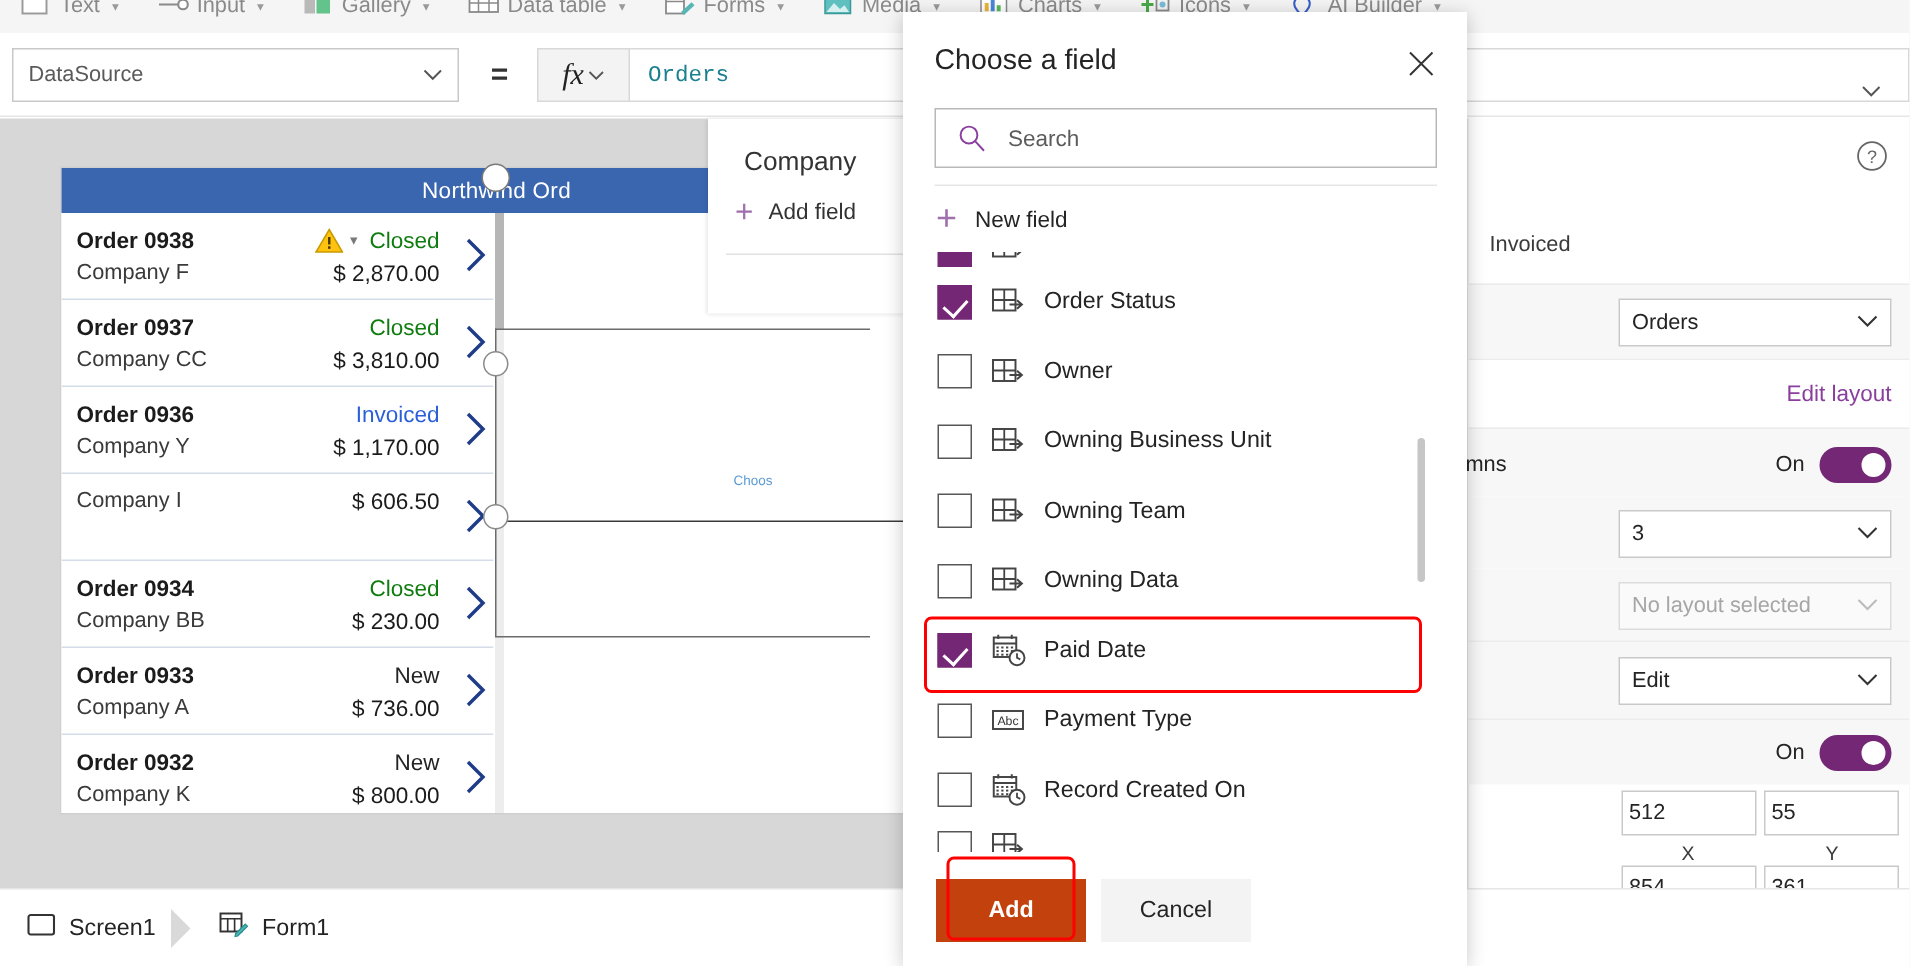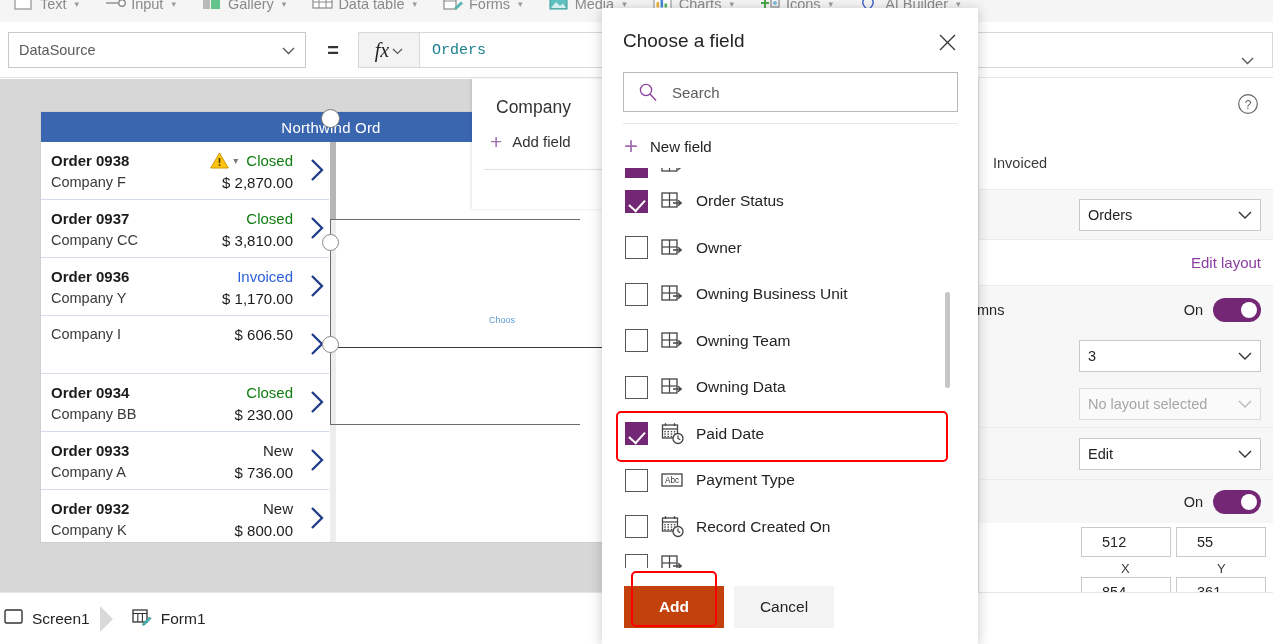--- a/index.html
+++ b/index.html
@@ -208,30 +208,30 @@
   .rp-drop .cv { margin-left: auto; }
   .rp-link { position: absolute; right: 12px; top: 14px; font-size: 15px; color: #8a3f9e; cursor: pointer; }
   .rp-lbl-cut { position: absolute; left: -2px; top: 16px; font-size: 14.5px; color: #242424; }
   .rp-toggle-wrap { position: absolute; right: 12px; top: 12px; display: flex; align-items: center; gap: 10px; }
   .rp-on { font-size: 14.5px; color: #242424; }
   .tgl { width: 48px; height: 24px; border-radius: 12px; background: #742774; position: relative; cursor: pointer; }
   .tgl .knob { position: absolute; right: 4px; top: 4px; width: 16px; height: 16px; border-radius: 50%; background: #fff; }
   .xyrow { position: relative; height: 46px; }
   .numbox {
     position: absolute; width: 90px; height: 30px; border: 1px solid #c9c9c9;
-    background: #fff; display:flex; align-items:center; padding-left: 20px;
+    background: #fff; display:flex; align-items:center; padding-left: 4px;
     font-size: 14.5px; color: #242424;
   }
   .axlabel { position: absolute; font-size: 13px; color: #3a3a3a; }
 
   
   .bottombar {
     position: absolute; left: 0; bottom: 0; width: 1273px; height: 52px;
     background: #ffffff; border-top: 1px solid #e6e6e6;
-    display: flex; align-items: center; padding-left: 4px;
+    display: flex; align-items: center; padding-left: 18px;
   }
   .bc-item { display: flex; align-items: center; gap: 9px; font-size: 15.5px; color: #242424; }
   .bc-sep { width: 42px; height: 52px; position: relative; }
   .bc-sep::after {
     content: ""; position: absolute; left: 10px; top: 13px;
     width: 0; height: 0; border-top: 13px solid transparent;
     border-bottom: 13px solid transparent; border-left: 13px solid #d9d9d9;
   }
 </style>
 </head>

